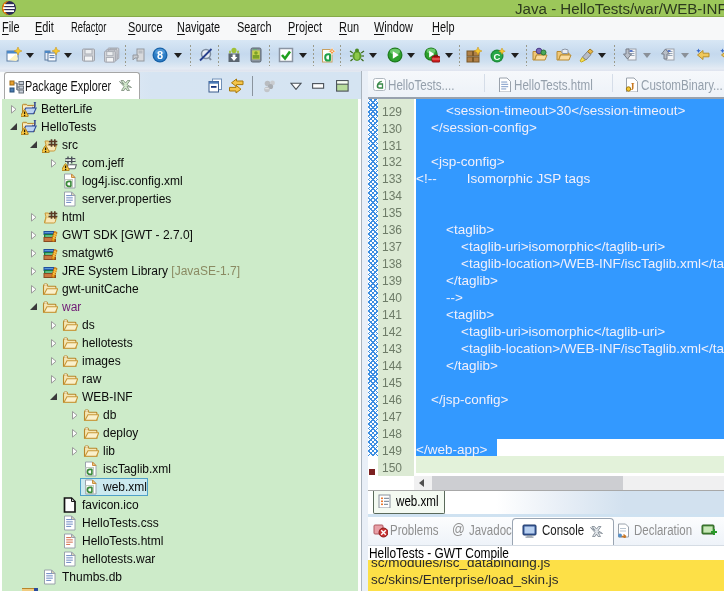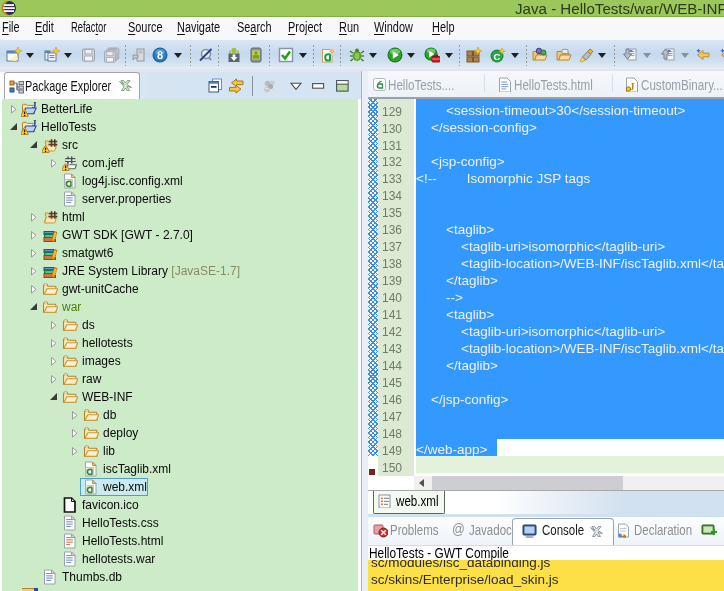--- a/index.html
+++ b/index.html
@@ -411,21 +411,21 @@
 <div class="t" style="left:61.5px;top:282px;font-size:12.5px;color:#0a0a0a;transform:scaleX(0.96);transform-origin:0 0;">gwt-unitCache</div>
 <svg style="position:absolute;left:29px;top:302px" width="9" height="9" viewBox="0 0 9 9">
       <path d="M8 1v7H1z" fill="#3a3a3a"></path>
     </svg>
 <svg style="position:absolute;left:41.5px;top:299px" width="16" height="16" viewBox="0 0 16 16">
       <path d="M1.5 13.2V5q0-.9.9-.9h2.6l1 1.2h7q.9 0 .9.9v7z" fill="#f5e6b4" stroke="#b8862a" stroke-width="1.1"></path>
       <path d="M2.2 4.2V3h3v1.4" fill="#f0d890" stroke="#b8862a"></path>
       <path d="M2.4 3.9h2.4" stroke="#fff" stroke-width="1"></path>
       <path d="M2 13.2l3-5.4h10.8l-2.3 5.4z" fill="#faf0cc" stroke="#c89838" stroke-width="1.1"></path>
     </svg>
-<div class="t" style="left:61.5px;top:300px;font-size:12.5px;color:#4d7c0f;transform:scaleX(0.96);transform-origin:0 0;">war</div>
+<div class="t" style="left:61.5px;top:300px;font-size:12.5px;color:#701a75;transform:scaleX(0.96);transform-origin:0 0;">war</div>
 <svg style="position:absolute;left:50px;top:320px" width="8" height="10" viewBox="0 0 8 10">
       <path d="M1.5 1.5l4.5 3.8-4.5 3.8z" fill="#fdfdfd" stroke="#9a9a9a"></path>
     </svg>
 <svg style="position:absolute;left:62px;top:317px" width="16" height="16" viewBox="0 0 16 16">
       <path d="M1.5 13.2V5q0-.9.9-.9h2.6l1 1.2h7q.9 0 .9.9v7z" fill="#f5e6b4" stroke="#b8862a" stroke-width="1.1"></path>
       <path d="M2.2 4.2V3h3v1.4" fill="#f0d890" stroke="#b8862a"></path>
       <path d="M2.4 3.9h2.4" stroke="#fff" stroke-width="1"></path>
       <path d="M2 13.2l3-5.4h10.8l-2.3 5.4z" fill="#faf0cc" stroke="#c89838" stroke-width="1.1"></path>
     </svg>
 <div class="t" style="left:82px;top:318px;font-size:12.5px;color:#0a0a0a;transform:scaleX(0.96);transform-origin:0 0;">ds</div>

